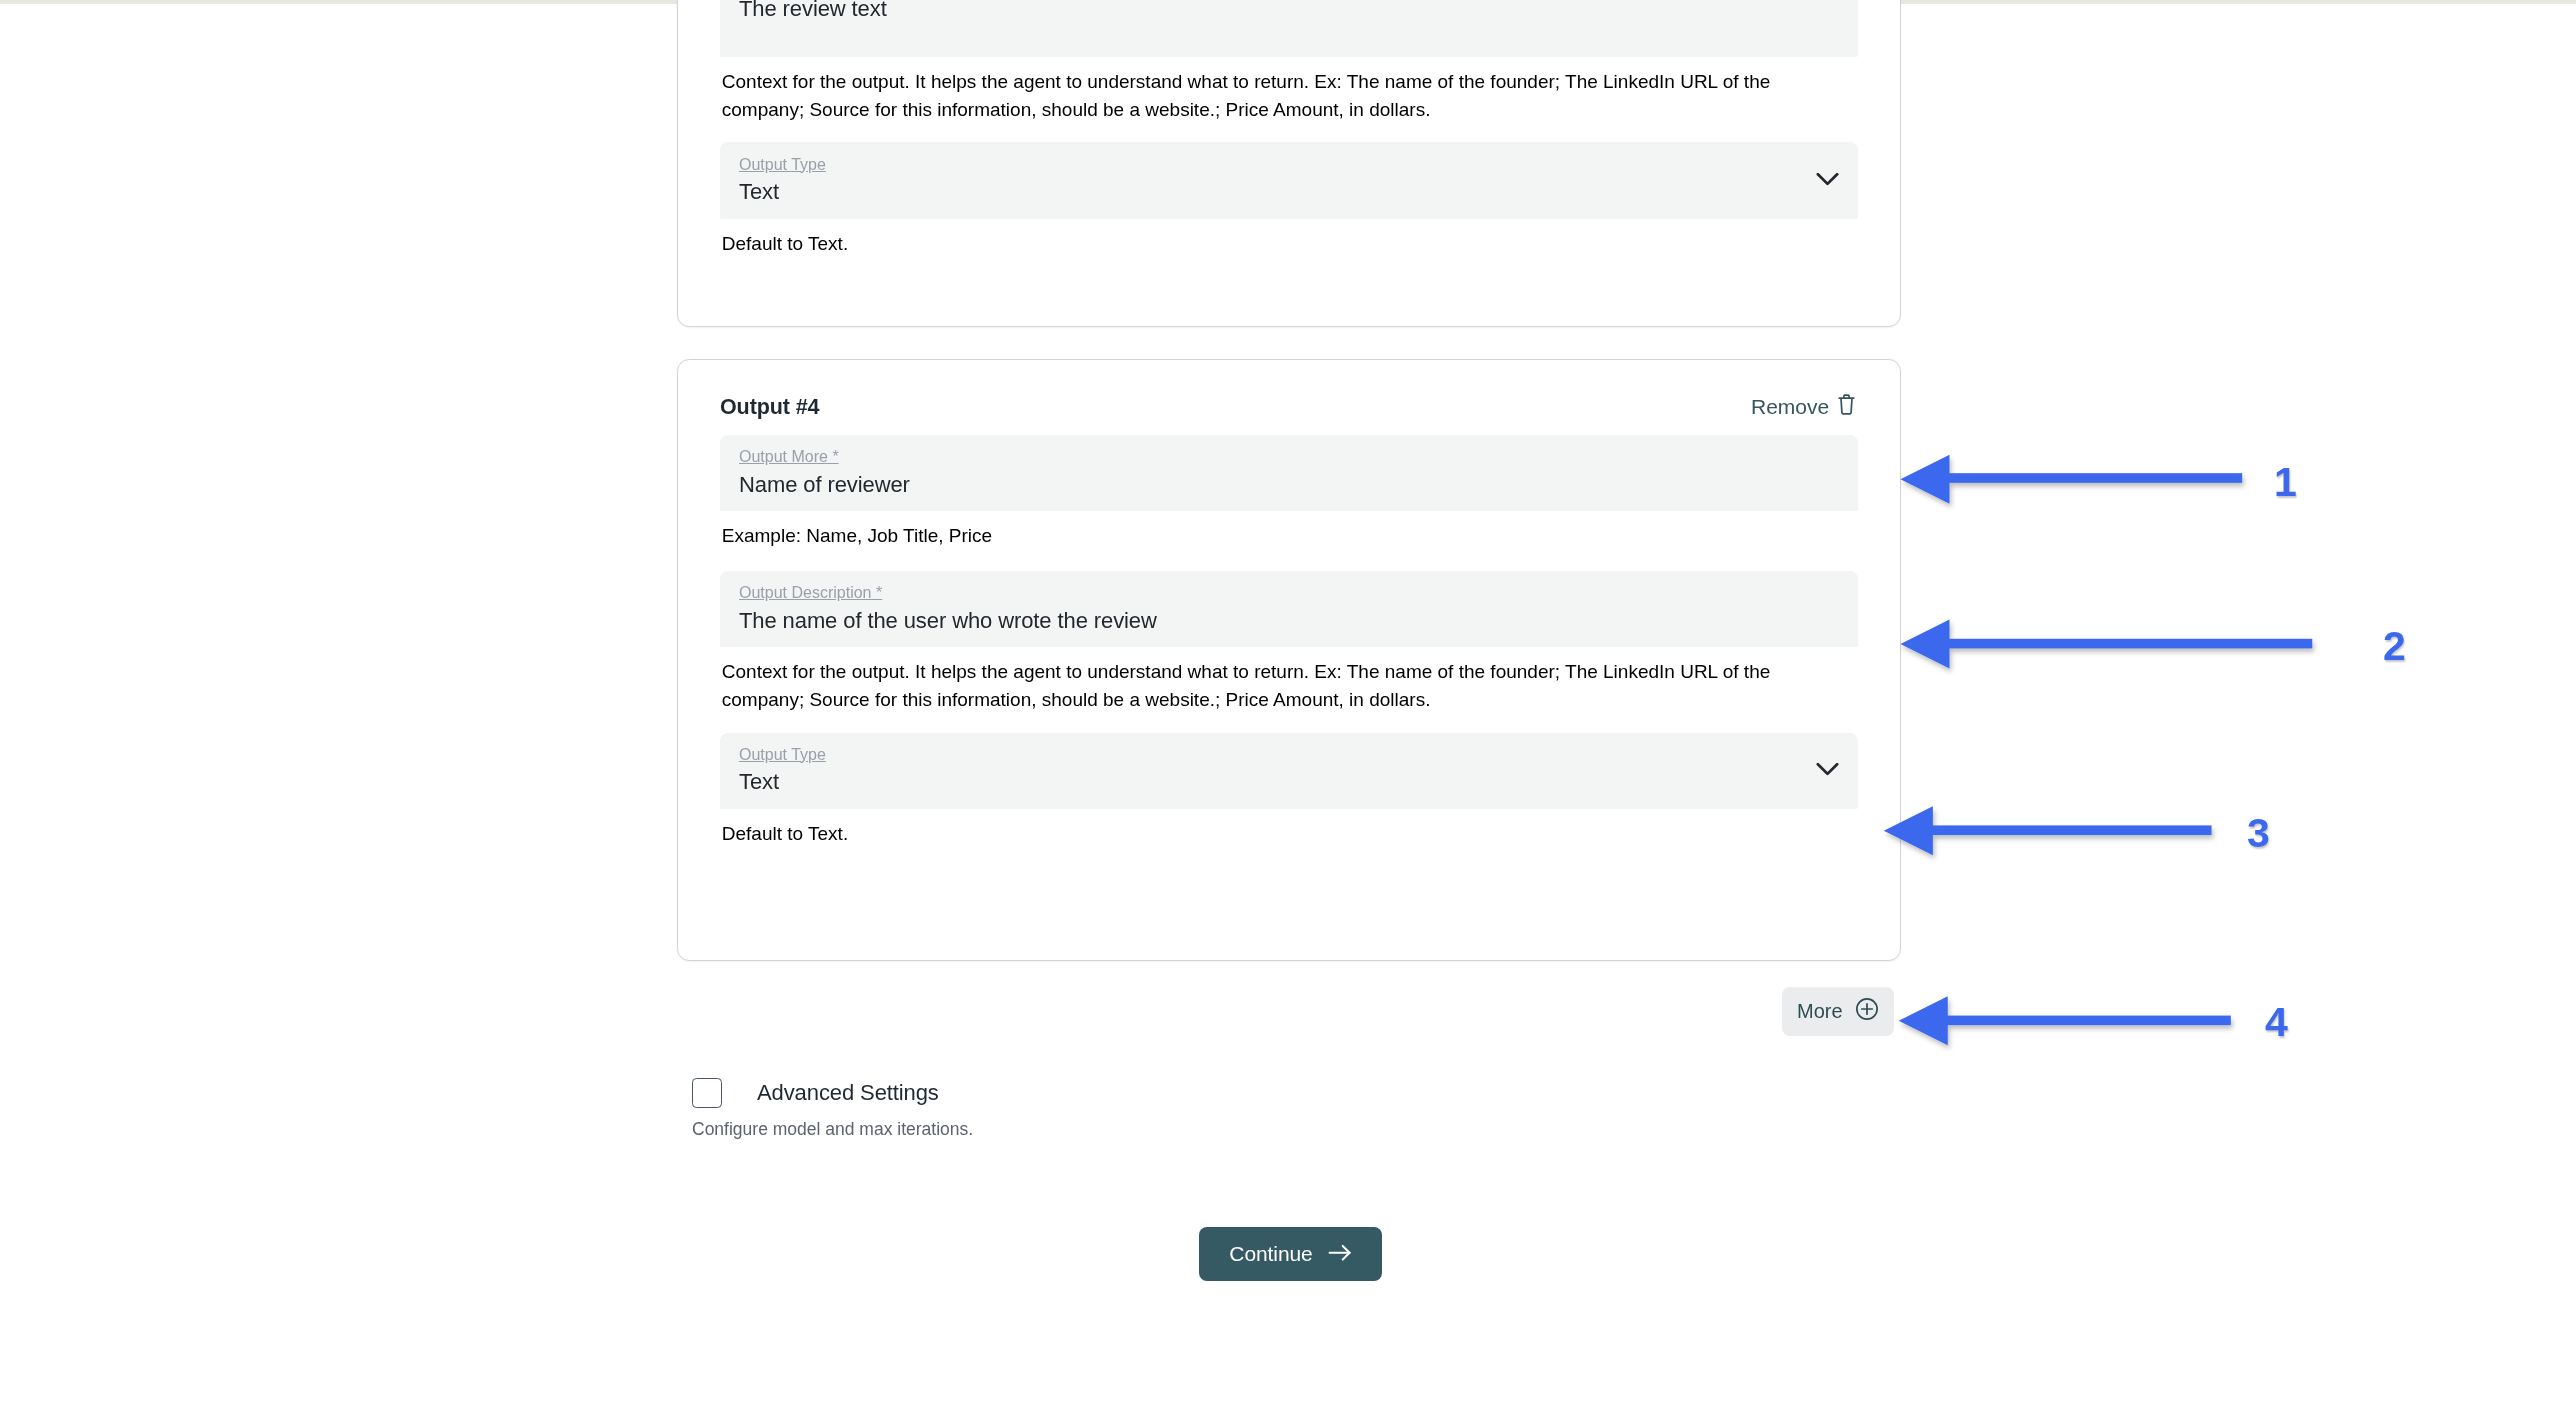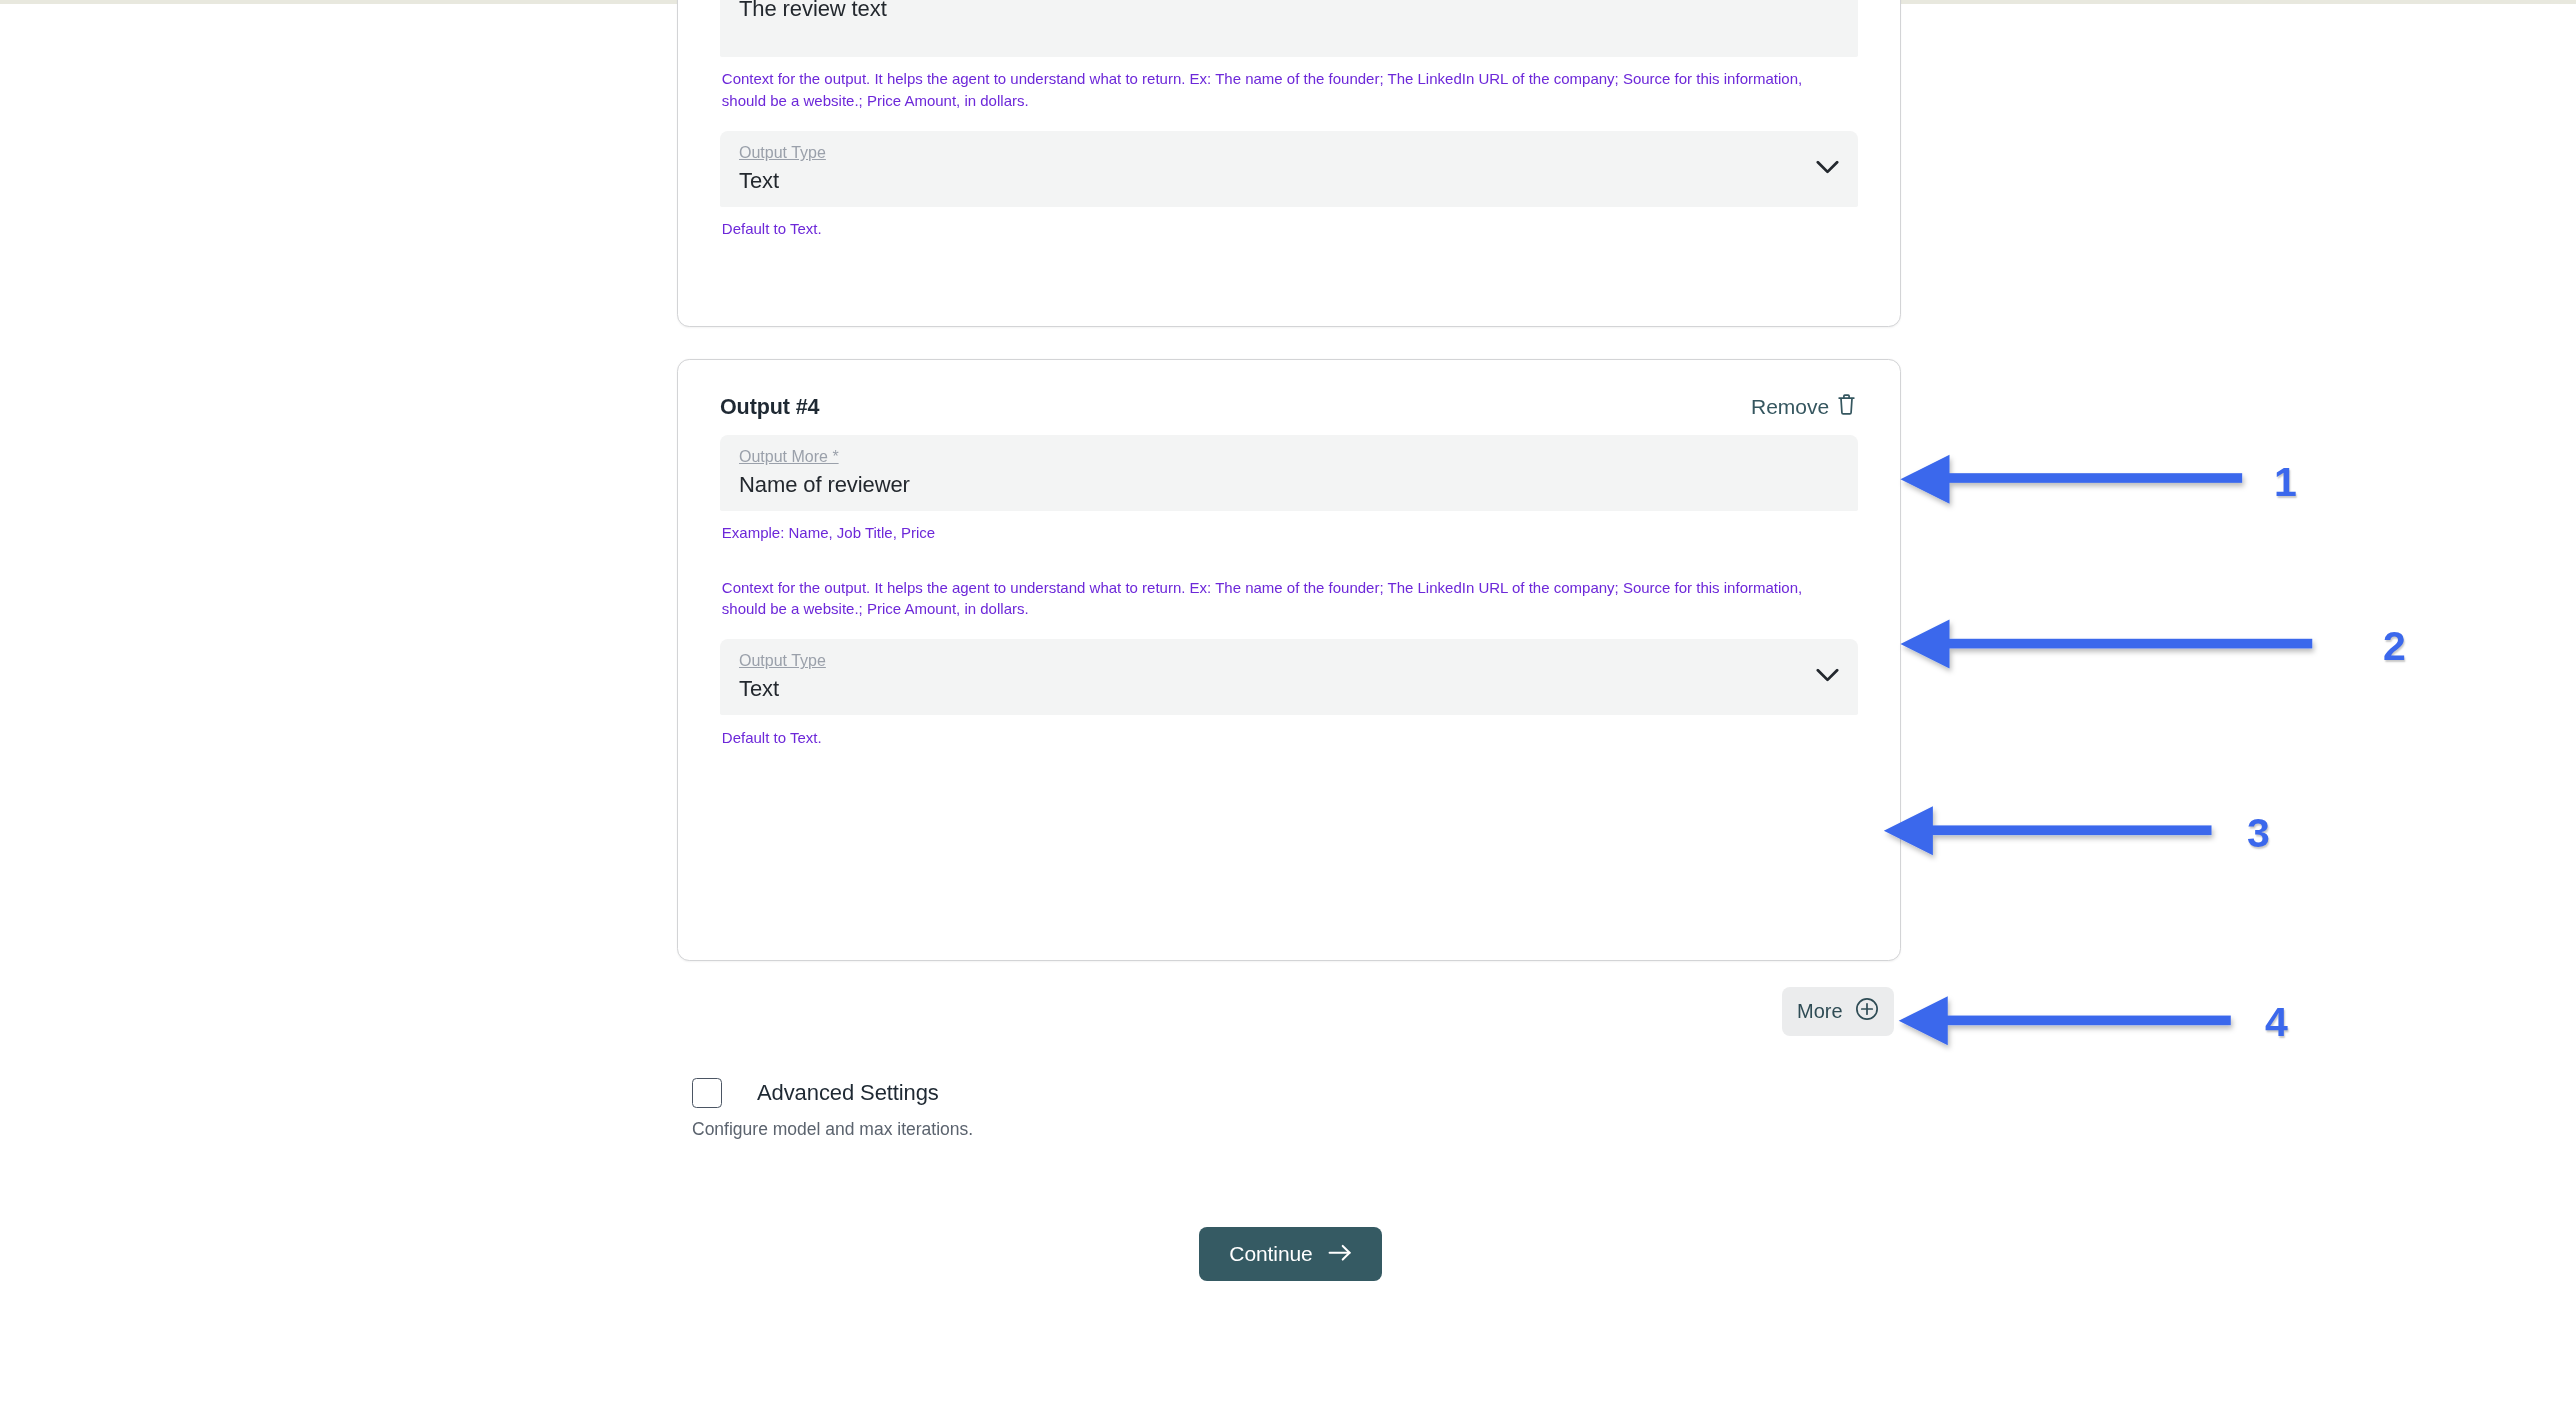--- a/index.html
+++ b/index.html
@@ -102,22 +102,22 @@
     letter-spacing: -0.1px;
   }
   .field.select { cursor: pointer; }
   .chev {
     position: absolute;
     right: 19px;
     top: 50%;
     transform: translateY(-50%);
   }
   .helper {
-    font-size: 15px;
-    color: #6d28d9;
+    font-size: 19px;
+    color: #000000;
     line-height: 1.45;
     padding: 11.4px 1.8px 0 1.8px;
     max-width: 1091px;
   }
 
   
   .blk { margin-bottom: 11.4px; }
 
   
   .more-btn {
@@ -261,20 +261,24 @@
 
       <div class="blk">
         <div class="field">
           <span class="field-label">Output More *</span>
           <span class="field-value">Name of reviewer</span>
         </div>
         <div class="helper">Example: Name, Job Title, Price</div>
       </div>
 
       <div class="blk" style="margin-top:21px;">
+        <div class="field">
+          <span class="field-label">Output Description *</span>
+          <span class="field-value">The name of the user who wrote the review</span>
+        </div>
         <div class="helper">Context for the output. It helps the agent to understand what to return. Ex: The name of the founder; The LinkedIn URL of the company; Source for this information, should be a website.; Price Amount, in dollars.</div>
       </div>
 
       <div class="blk" style="margin-top:19px;">
         <div class="field select">
           <span class="field-label">Output Type</span>
           <span class="field-value">Text</span>
           <span class="chev">
             <svg width="23" height="14" viewBox="0 0 26 16" fill="none">
               <path d="M2 2 L13 13 L24 2" stroke="#23282e" stroke-width="3.2" stroke-linecap="round" stroke-linejoin="round"></path>

